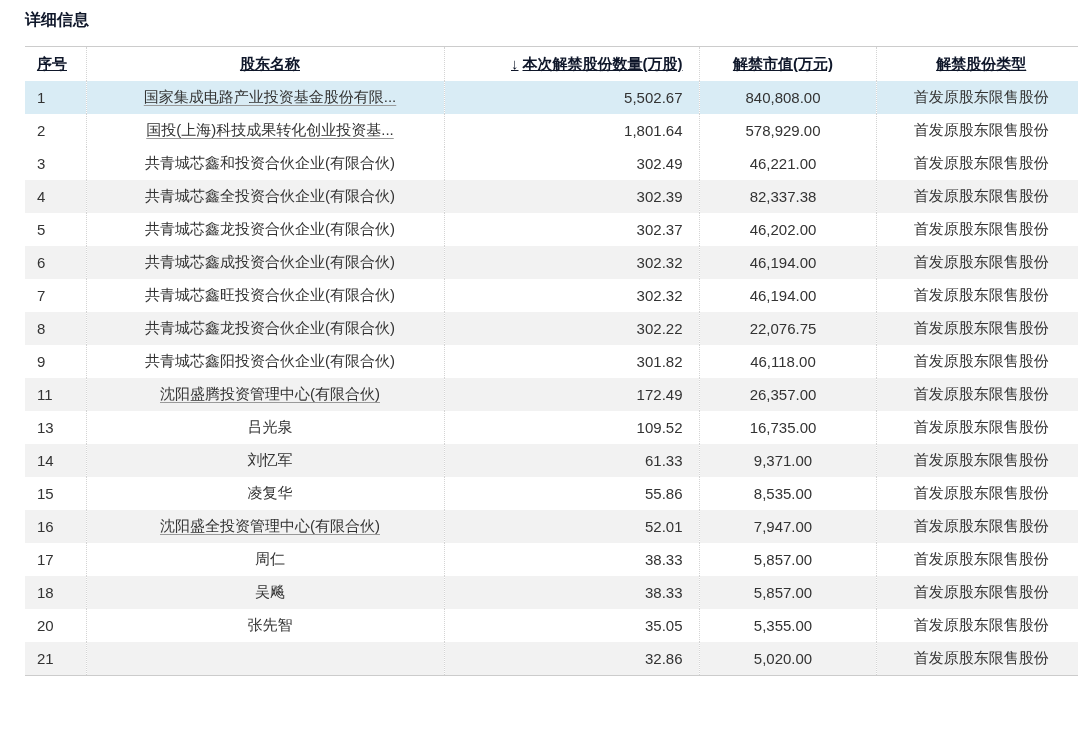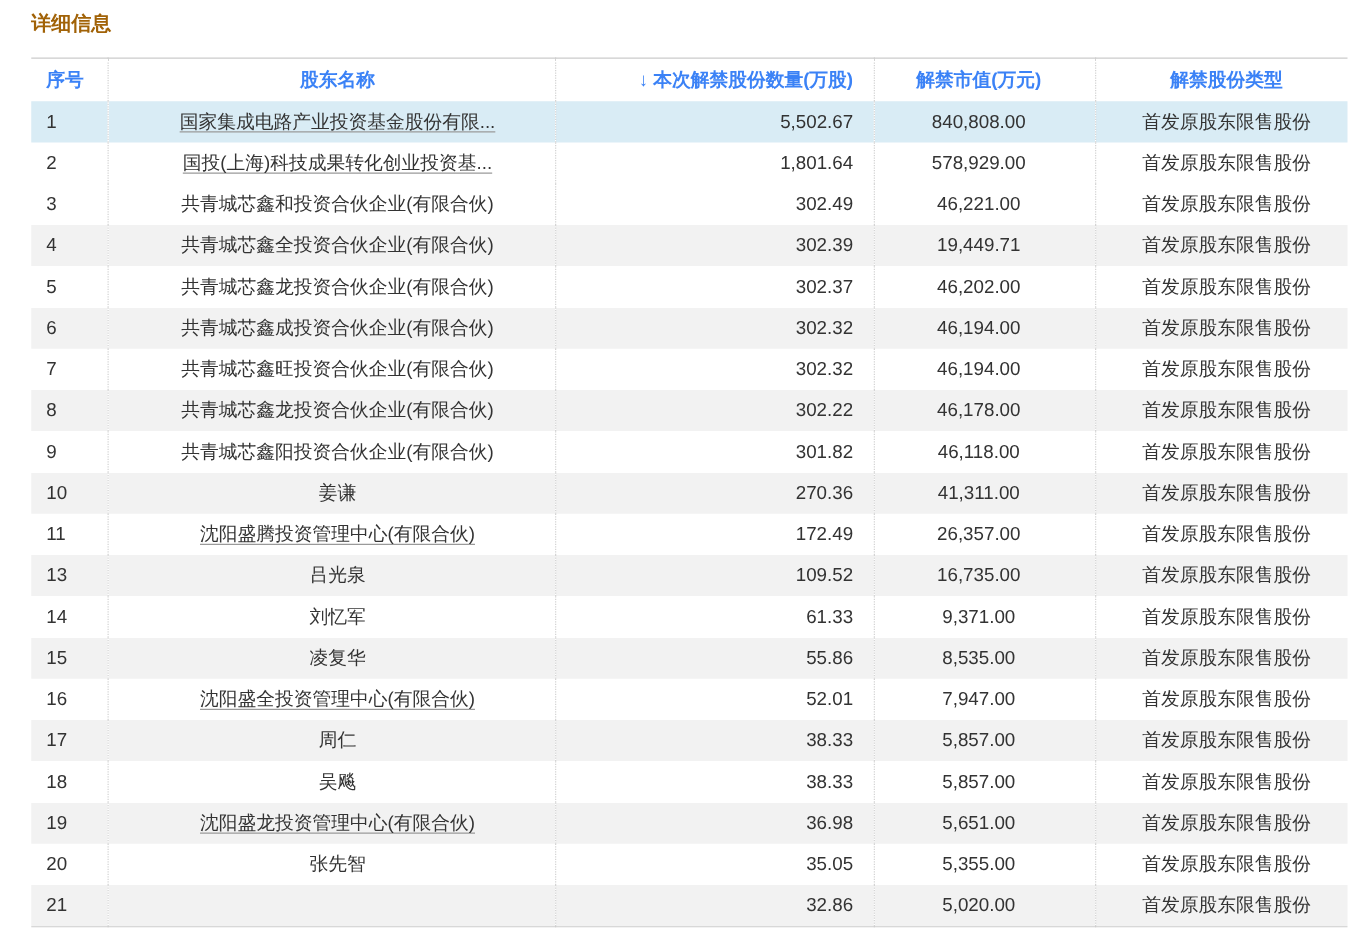--- a/index.html
+++ b/index.html
@@ -10,40 +10,41 @@
   }
   body {
     width: 1080px;
     height: 742px;
     overflow: hidden;
   }
   .page-title {
     margin: 11px 0 0 25px;
     font-size: 16px;
     font-weight: bold;
-    color: #a16207;
+    color: #0f172a;
     line-height: 18px;
   }
   table.detail-table {
     margin: 17px 0 0 25px;
     width: 1053px;
     border-collapse: collapse;
     table-layout: fixed;
     border-top: 1px solid #cccccc;
     border-bottom: 1px solid #cccccc;
     font-size: 15px;
     color: #333333;
   }
   thead th {
     height: 32px;
     font-weight: bold;
-    color: #3b82f6;
+    color: #0f172a;
     vertical-align: middle;
     white-space: nowrap;
     overflow: hidden;
+    text-decoration: underline;
   }
   tbody td {
     height: 31px;
     vertical-align: middle;
     white-space: nowrap;
     overflow: hidden;
   }
   th + th, td + td { border-left: 1px dotted #d4d4d4; }
   .c-idx   { text-align: left;  padding-left: 12px; }
   .c-name  { text-align: center;  padding-left: 11px; }
@@ -112,21 +113,21 @@
     <td class="c-shares">302.49</td>
     <td class="c-value">46,221.00</td>
     <td class="c-type">首发原股东限售股份</td>
   </tr>
       <tr>
     <td class="c-idx">4</td>
     <td class="c-name">
       <span class="name-text">共青城芯鑫全投资合伙企业(有限合伙)</span>
     </td>
     <td class="c-shares">302.39</td>
-    <td class="c-value">19,449.71</td>
+    <td class="c-value">82,337.38</td>
     <td class="c-type">首发原股东限售股份</td>
   </tr>
       <tr>
     <td class="c-idx">5</td>
     <td class="c-name">
       <span class="name-text">共青城芯鑫龙投资合伙企业(有限合伙)</span>
     </td>
     <td class="c-shares">302.37</td>
     <td class="c-value">46,202.00</td>
     <td class="c-type">首发原股东限售股份</td>
@@ -148,42 +149,33 @@
     <td class="c-shares">302.32</td>
     <td class="c-value">46,194.00</td>
     <td class="c-type">首发原股东限售股份</td>
   </tr>
       <tr>
     <td class="c-idx">8</td>
     <td class="c-name">
       <span class="name-text">共青城芯鑫龙投资合伙企业(有限合伙)</span>
     </td>
     <td class="c-shares">302.22</td>
-    <td class="c-value">46,178.00</td>
+    <td class="c-value">22,076.75</td>
     <td class="c-type">首发原股东限售股份</td>
   </tr>
       <tr>
     <td class="c-idx">9</td>
     <td class="c-name">
       <span class="name-text">共青城芯鑫阳投资合伙企业(有限合伙)</span>
     </td>
     <td class="c-shares">301.82</td>
     <td class="c-value">46,118.00</td>
     <td class="c-type">首发原股东限售股份</td>
   </tr>
       <tr>
-    <td class="c-idx">10</td>
-    <td class="c-name">
-      <span class="name-text">姜谦</span>
-    </td>
-    <td class="c-shares">270.36</td>
-    <td class="c-value">41,311.00</td>
-    <td class="c-type">首发原股东限售股份</td>
-  </tr>
-      <tr>
     <td class="c-idx">11</td>
     <td class="c-name">
       <span class="name-text link">沈阳盛腾投资管理中心(有限合伙)</span>
     </td>
     <td class="c-shares">172.49</td>
     <td class="c-value">26,357.00</td>
     <td class="c-type">首发原股东限售股份</td>
   </tr>
       <tr>
     <td class="c-idx">13</td>
@@ -230,29 +222,20 @@
     <td class="c-value">5,857.00</td>
     <td class="c-type">首发原股东限售股份</td>
   </tr>
       <tr>
     <td class="c-idx">18</td>
     <td class="c-name">
       <span class="name-text">吴飚</span>
     </td>
     <td class="c-shares">38.33</td>
     <td class="c-value">5,857.00</td>
-    <td class="c-type">首发原股东限售股份</td>
-  </tr>
-      <tr>
-    <td class="c-idx">19</td>
-    <td class="c-name">
-      <span class="name-text link">沈阳盛龙投资管理中心(有限合伙)</span>
-    </td>
-    <td class="c-shares">36.98</td>
-    <td class="c-value">5,651.00</td>
     <td class="c-type">首发原股东限售股份</td>
   </tr>
       <tr>
     <td class="c-idx">20</td>
     <td class="c-name">
       <span class="name-text">张先智</span>
     </td>
     <td class="c-shares">35.05</td>
     <td class="c-value">5,355.00</td>
     <td class="c-type">首发原股东限售股份</td>

